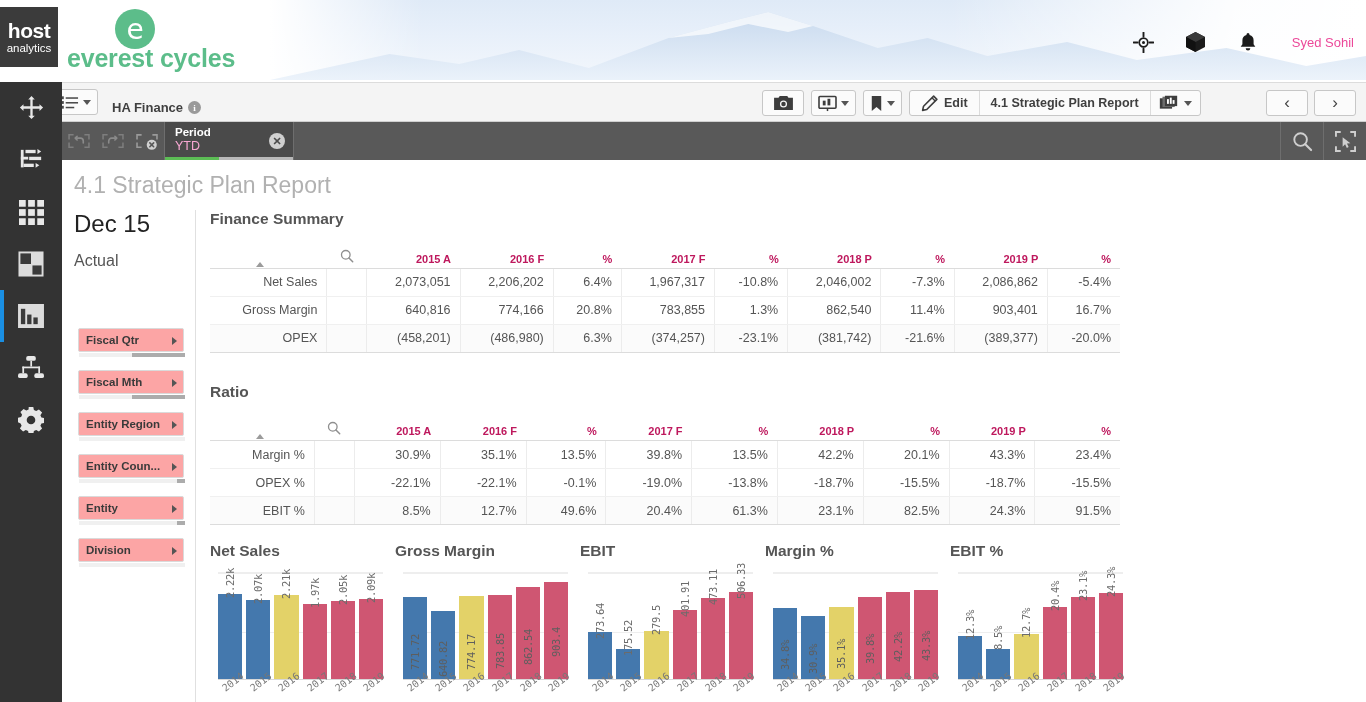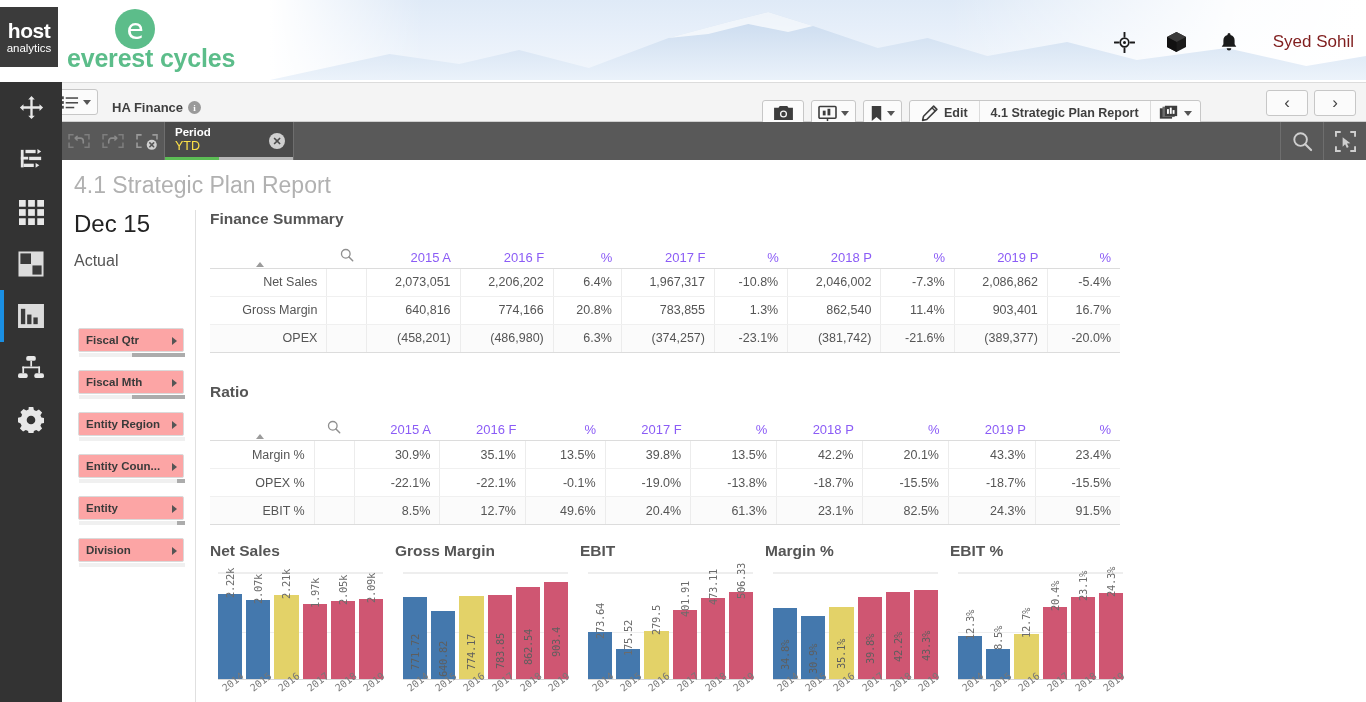--- a/index.html
+++ b/index.html
@@ -49,41 +49,41 @@
   .ev-name {
     position: absolute; left: 67px; top: 44px;
     font-size: 25px; font-weight: 700; color: #5cbd8a; letter-spacing: -0.2px;
   }
   .banner-right {
     position: absolute; right: 12px; top: 22px; height: 40px;
     display: flex; align-items: center; gap: 28px; z-index: 4;
   }
   .ico-btn { width: 24px; height: 24px; display: flex; align-items: center; justify-content: center; cursor: pointer; }
   .ico-btn svg { display: block; }
-  .username { font-size: 17px; color: #7f1d1d; margin-left: 4px; cursor: pointer; }
+  .username { font-size: 13px; color: #ec4899; margin-left: 4px; cursor: pointer; }
 
   
   .toolbar {
     position: absolute; left: 0; top: 82px; width: 1366px; height: 40px;
     background: #f4f4f4; border-top: 1px solid #dcdcdc; border-bottom: 1px solid #cfcfcf;
     display: flex; align-items: center;
   }
   .tb-left { display: flex; align-items: flex-end; gap: 6px; padding-left: 4px; }
   .tb-btn {
     height: 26px; border: 1px solid #c7c7c7; background: #fbfbfb; border-radius: 3px;
     display: flex; align-items: center; gap: 4px; padding: 0 6px; cursor: pointer;
   }
   .caret { width: 0; height: 0; border-left: 4px solid transparent; border-right: 4px solid transparent; border-top: 5px solid #555; }
   .tb-title { font-size: 13px; font-weight: 700; color: #3f3f3f; margin-left: 8px; display: flex; align-items: center; gap: 5px; }
   .info-dot {
     width: 13px; height: 13px; border-radius: 50%; background: #9a9a9a; color: #fff;
     font-size: 9px; font-weight: 700; display: flex; align-items: center; justify-content: center;
     font-family: "Liberation Serif", serif;
   }
-  .tb-center { position: absolute; left: 762px; top: 7px; display: flex; align-items: center; gap: 7px; margin-top: 10px; }
+  .tb-center { position: absolute; left: 762px; top: 7px; display: flex; align-items: center; gap: 7px; }
   .tb-right { position: absolute; right: 0; top: 0; height: 40px; display: flex; align-items: center; }
   .seg-group { display: flex; align-items: center; height: 26px; border: 1px solid #c7c7c7; border-radius: 3px; background: #fbfbfb; overflow: hidden; }
   .seg { display: flex; align-items: center; gap: 6px; padding: 0 11px; height: 100%; cursor: pointer; border-right: 1px solid #dcdcdc; }
   .seg:last-child { border-right: none; }
   .seg-label { font-size: 12.5px; font-weight: 700; color: #3f3f3f; white-space: nowrap; }
   .nav-btn {
     width: 42px; height: 26px; border: 1px solid #c7c7c7; background: #fbfbfb;
     display: flex; align-items: center; justify-content: center; cursor: pointer;
     font-size: 17px; color: #444; border-radius: 3px; margin-left: 6px;
   }
@@ -93,21 +93,21 @@
     position: absolute; left: 62px; top: 122px; width: 1304px; height: 38px;
     background: #595959; display: flex; align-items: center;
   }
   .sel-icon { width: 34px; height: 38px; display: flex; align-items: center; justify-content: center; cursor: pointer; }
   .sel-divider { width: 1px; height: 38px; background: #6e6e6e; }
   .chip {
     position: relative; width: 128px; height: 38px; background: #4a4a4a;
     padding: 4px 8px 0 10px; cursor: pointer;
   }
   .chip-t { font-size: 11.5px; font-weight: 700; color: #fff; line-height: 13px; }
-  .chip-v { font-size: 12.5px; color: #fde047; line-height: 14px; }
+  .chip-v { font-size: 12.5px; color: #f9a8d4; line-height: 14px; }
   .chip-x {
     position: absolute; right: 8px; top: 11px; width: 16px; height: 16px; border-radius: 50%;
     background: #cfcfcf; color: #4a4a4a; font-size: 11px; font-weight: 700;
     display: flex; align-items: center; justify-content: center;
   }
   .chip-bar { position: absolute; left: 0; bottom: 0; height: 3px; width: 100%; background: #b8b8b8; }
   .chip-bar i { display: block; height: 3px; width: 42%; background: #5cbd55; }
   .selbar-right { margin-left: auto; display: flex; align-items: center; }
 
   
@@ -159,22 +159,22 @@
   .main { position: absolute; left: 148px; top: 50px; right: 0; bottom: 0; }
   .sec-title { font-size: 15.5px; font-weight: 700; color: #555; margin-bottom: 16px; }
 
   
   table.grid { width: 910px; border-collapse: collapse; }
   table.grid th, table.grid td {
     font-size: 12.5px; color: #555; font-weight: 400;
     padding: 0 9px; height: 28px; text-align: right; white-space: nowrap;
   }
   table.grid thead th {
-    font-size: 13px; color: #8b5cf6; background: #fff;
-    border-bottom: 1px solid #dcdcdc; vertical-align: bottom; padding-bottom: 3px; height: 24px;
+    font-size: 11px; color: #be185d; background: #fff;
+    border-bottom: 1px solid #dcdcdc; vertical-align: bottom; padding-bottom: 3px; height: 24px; font-weight: bold;
   }
   table.grid thead th.dim { text-align: left; position: relative; }
   table.grid thead th.srch { text-align: center; width: 40px; }
   table.grid tbody td { border-right: 1px solid #ececec; border-bottom: 1px solid #f0f0f0; }
   table.grid tbody td:last-child { border-right: none; margin-left: 43px; }
   table.grid tbody tr:last-child td { border-bottom: 1px solid #dcdcdc; background: #fbfbfb; }
   td.dim { text-align: left; color: #666; border-right: 1px solid #ececec; }
   td.blank { width: 40px; }
   td.pos { color: #4ec24e; font-weight: 700; }
   td.neg { color: #e34b4b; font-weight: 700; }

